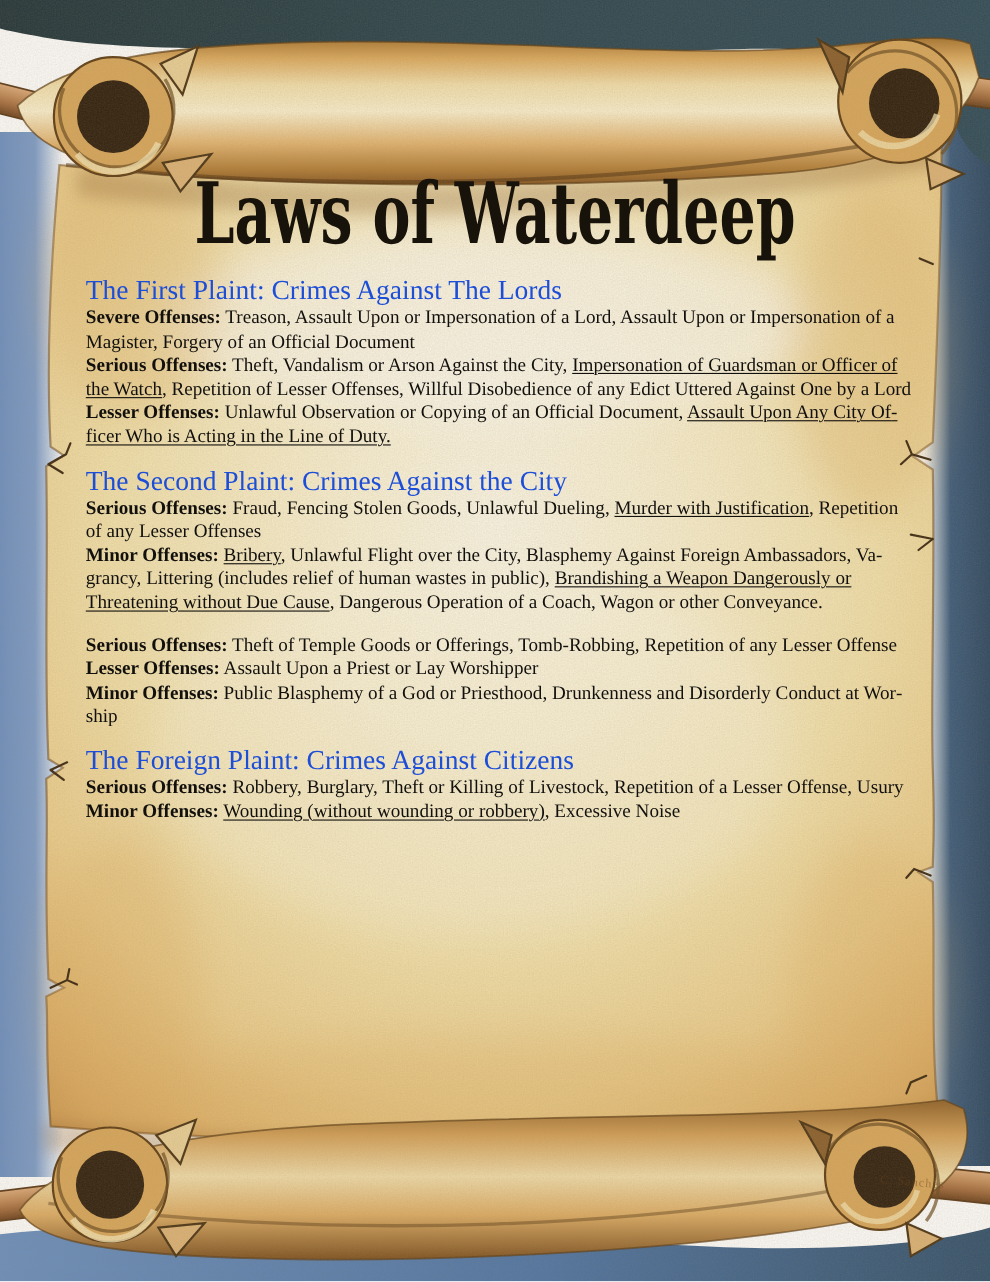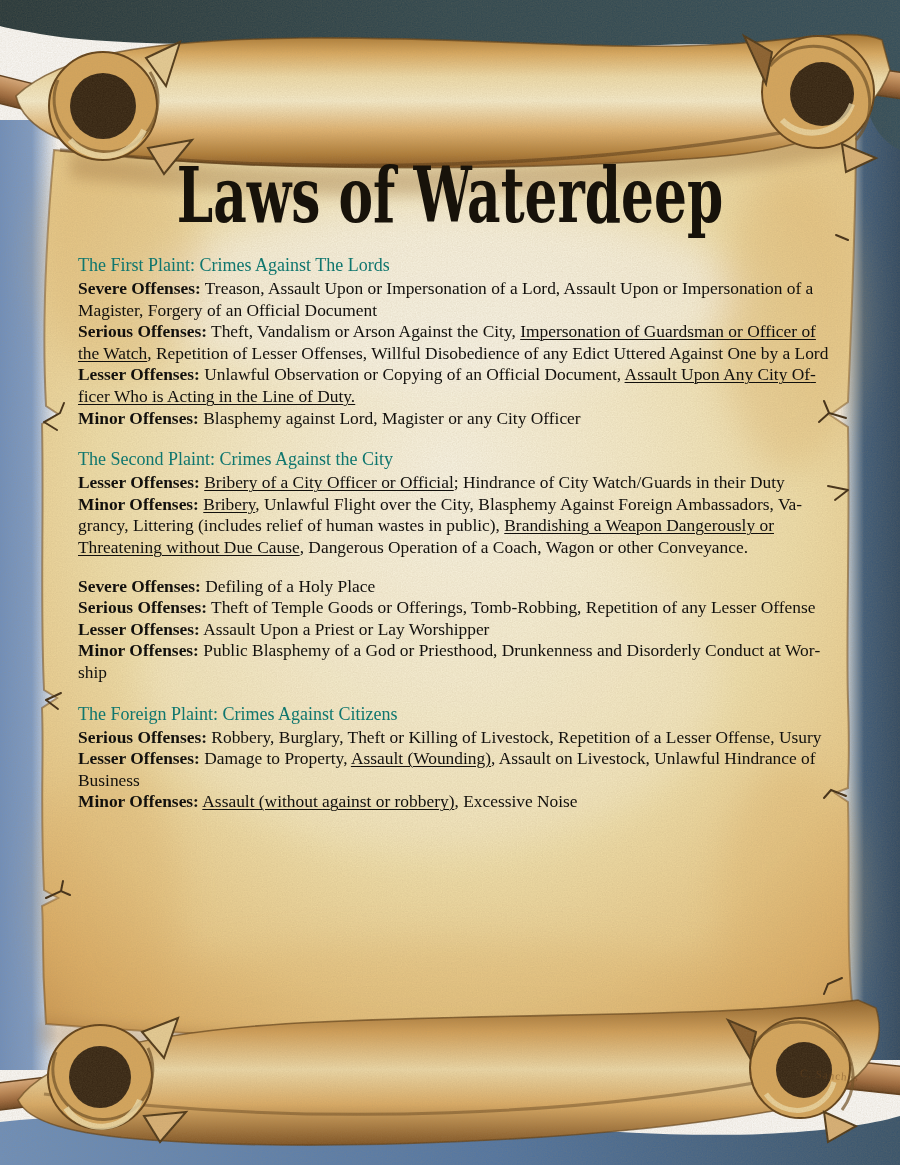--- a/index.html
+++ b/index.html
@@ -9,21 +9,21 @@
   .title{
     position:absolute;left:0;top:150px;width:900px;text-align:center;z-index:2;
     font-family:"DejaVu Serif",serif;font-weight:bold;font-size:74px;line-height:86px;
     color:#17120a;margin:0;
     transform:scaleX(0.70) scaleY(1.04);transform-origin:50% 0;
     letter-spacing:0px;white-space:nowrap;
   }
   .sections{position:absolute;left:78px;top:252px;width:752px;z-index:2;}
   .section h2{
     font-family:"Liberation Serif",serif;font-weight:normal;
-    font-size:18px;line-height:26px;color:#0f766e;margin:0;
+    font-size:25px;line-height:26px;color:#1d4ed8;margin:0;
   }
   .section + .section{margin-top:17px;}
   .entry{
     font-family:"Liberation Serif",serif;font-size:17.4px;line-height:21.6px;
     color:#12100d;margin:0;hyphens:manual;
   }
   .entry b{font-weight:bold;text-align:right;}
   .entry .u{text-decoration:underline;text-underline-offset:2px;text-decoration-thickness:1px;}
   .signature{
     position:absolute;left:800px;top:1069px;z-index:3;
@@ -223,40 +223,37 @@
 
   <h1 class="title">Laws of Waterdeep</h1>
 
   <div class="sections content">
 
     <div class="section">
       <h2>The First Plaint: Crimes Against The Lords</h2>
       <p class="entry"><b>Severe Offenses:</b><span> Treason, Assault Upon or Impersonation of a Lord, Assault Upon or Impersonation of a Magister, Forgery of an Official Document</span></p>
       <p class="entry"><b>Serious Offenses:</b><span> Theft, Vandalism or Arson Against the City, </span><span class="u">Impersonation of Guardsman or Officer of the Watch</span><span>, Repetition of Lesser Offenses, Willful Disobedience of any Edict Uttered Against One by a Lord</span></p>
       <p class="entry"><b>Lesser Offenses:</b><span> Unlawful Observation or Copying of an Official Document, </span><span class="u">Assault Upon Any City Of­ficer Who is Acting in the Line of Duty.</span></p>
-      <p class="entry"><b>Minor Offenses:</b><span> Blasphemy against Lord, Magister or any City Officer</span></p>
     </div>
 
     <div class="section">
       <h2>The Second Plaint: Crimes Against the City</h2>
-      <p class="entry"><b>Lesser Offenses:</b><span> </span><span class="u">Bribery of a City Officer or Official</span><span>; Hindrance of City Watch/Guards in their Duty</span></p>
+      <p class="entry"><b>Serious Offenses:</b><span> Fraud, Fencing Stolen Goods, Unlawful Dueling, </span><span class="u">Murder with Justification</span><span>, Repetition of any Lesser Offenses</span></p>
       <p class="entry"><b>Minor Offenses:</b><span> </span><span class="u">Bribery</span><span>, Unlawful Flight over the City, Blasphemy Against Foreign Ambassadors, Va­grancy, Littering (includes relief of human wastes in public), </span><span class="u">Brandishing a Weapon Dangerously or Threatening without Due Cause</span><span>, Dangerous Operation of a Coach, Wagon or other Conveyance.</span></p>
     </div>
 
     <div class="section">
-      <p class="entry"><b>Severe Offenses:</b><span> Defiling of a Holy Place</span></p>
       <p class="entry"><b>Serious Offenses:</b><span> Theft of Temple Goods or Offerings, Tomb-Robbing, Repetition of any Lesser Offense</span></p>
       <p class="entry"><b>Lesser Offenses:</b><span> Assault Upon a Priest or Lay Worshipper</span></p>
       <p class="entry"><b>Minor Offenses:</b><span> Public Blasphemy of a God or Priesthood, Drunkenness and Disorderly Conduct at Wor­ship</span></p>
     </div>
 
     <div class="section">
       <h2>The Foreign Plaint: Crimes Against Citizens</h2>
       <p class="entry"><b>Serious Offenses:</b><span> Robbery, Burglary, Theft or Killing of Livestock, Repetition of a Lesser Offense, Usury</span></p>
-      <p class="entry"><b>Lesser Offenses:</b><span> Damage to Property, </span><span class="u">Assault (Wounding)</span><span>, Assault on Livestock, Unlawful Hindrance of Business</span></p>
-      <p class="entry"><b>Minor Offenses:</b><span> </span><span class="u">Assault (without against or robbery)</span><span>, Excessive Noise</span></p>
+      <p class="entry"><b>Minor Offenses:</b><span> </span><span class="u">Wounding (without wounding or robbery)</span><span>, Excessive Noise</span></p>
     </div>
 
   </div>
 
   <span class="signature">C. Sanches</span>
 
 </div>
 
 </body></html>

